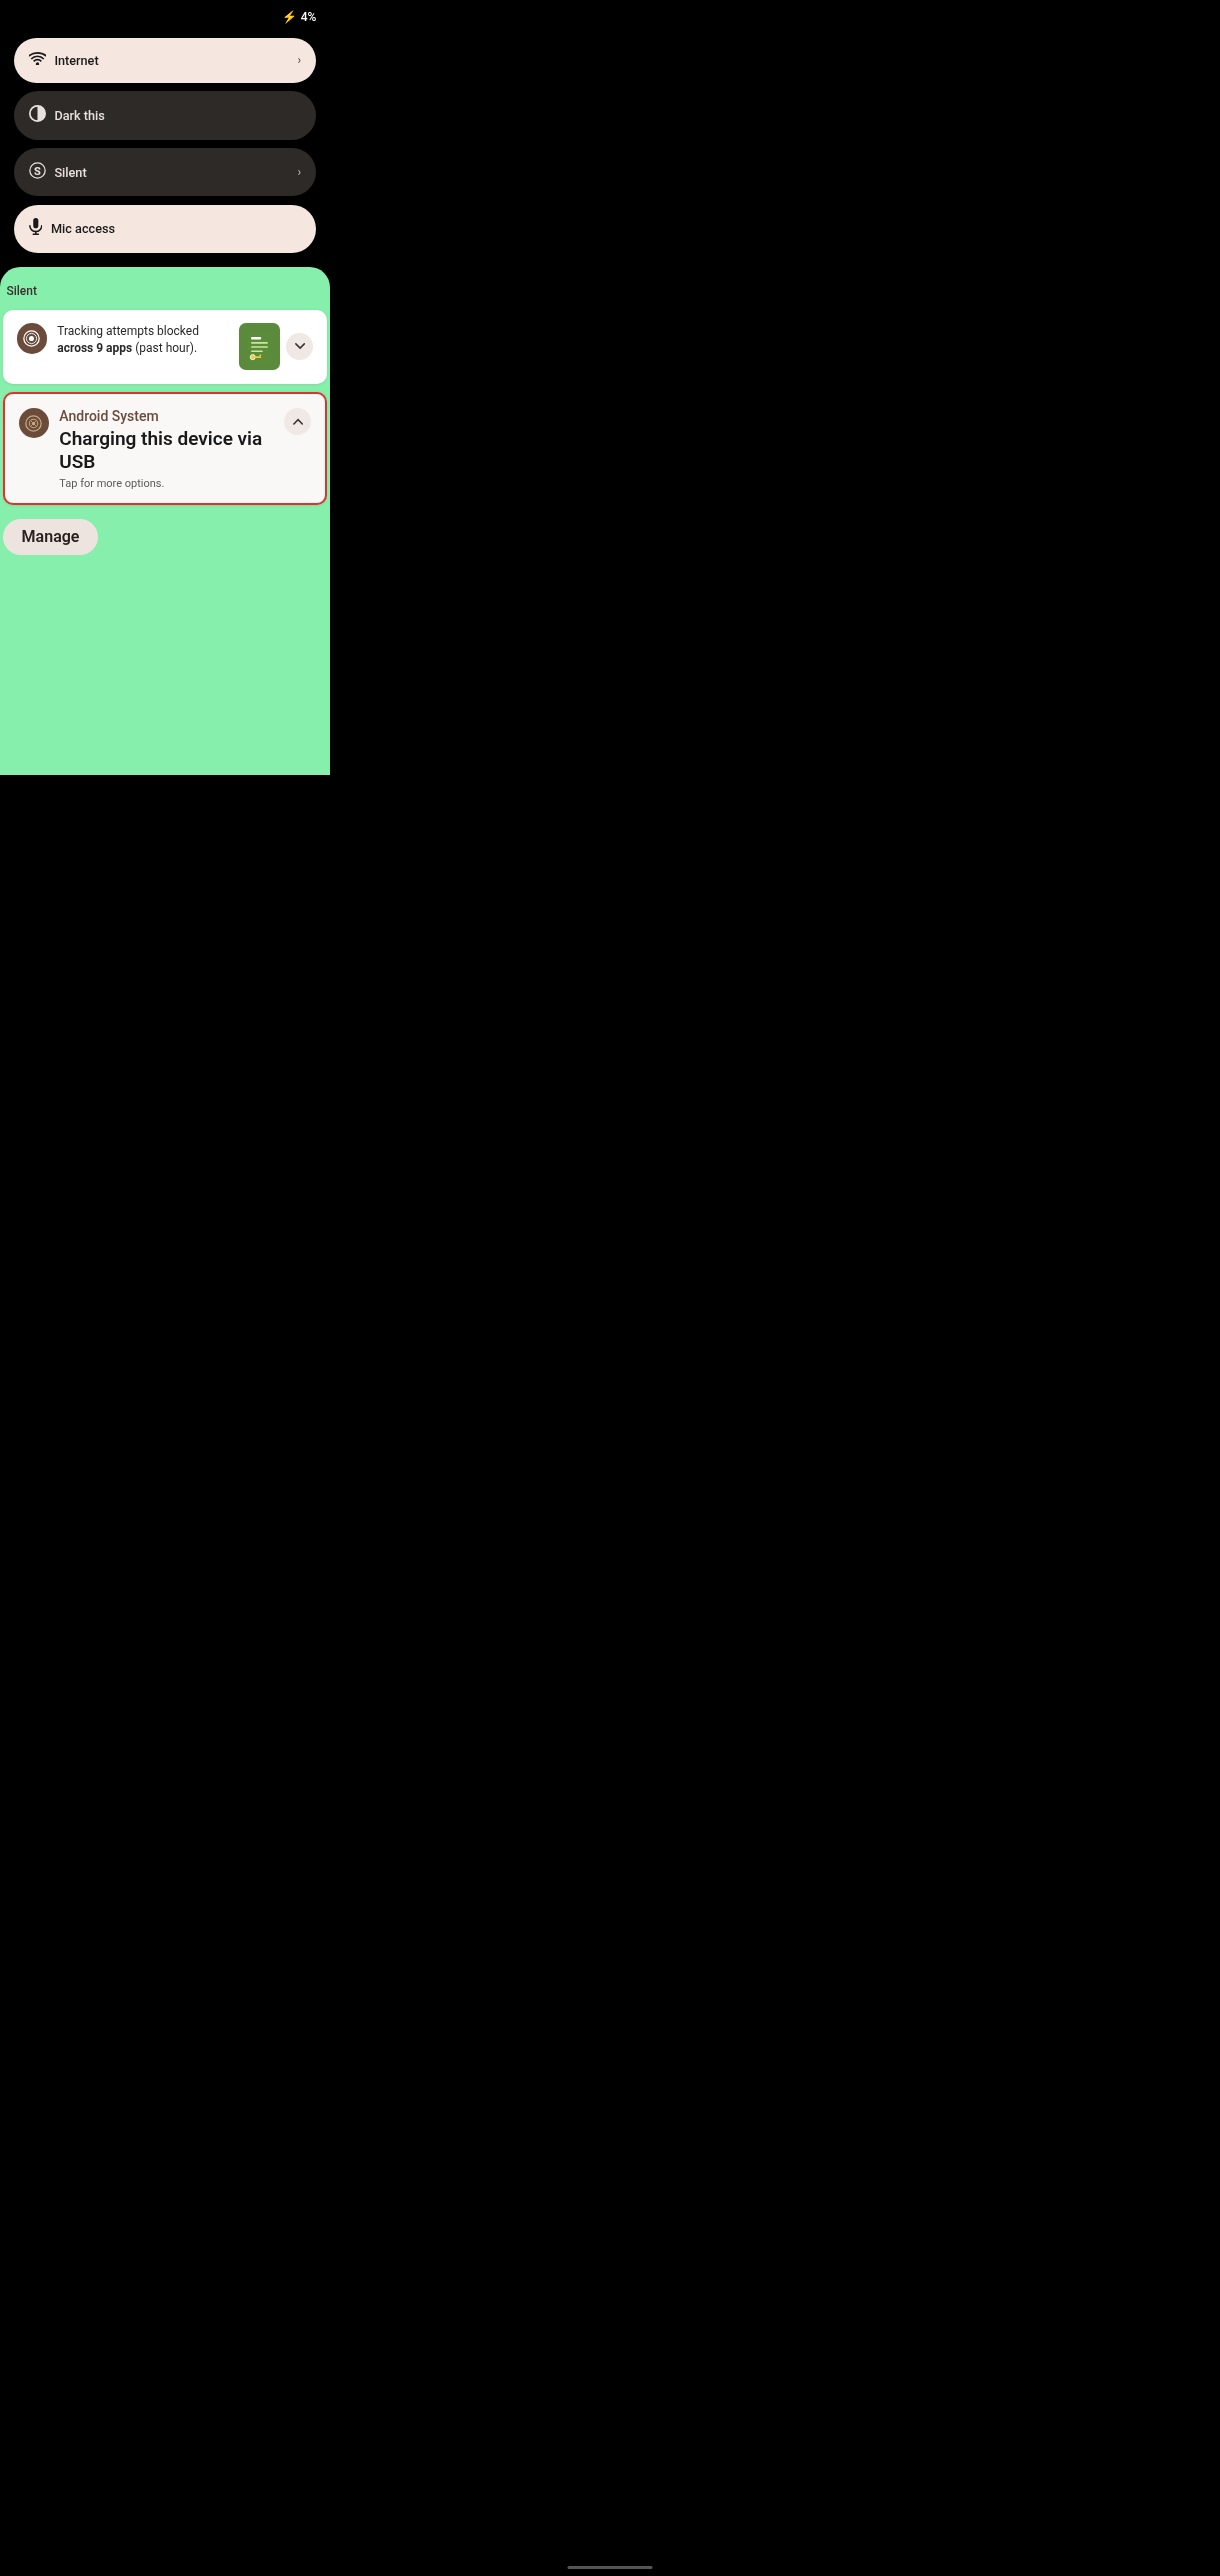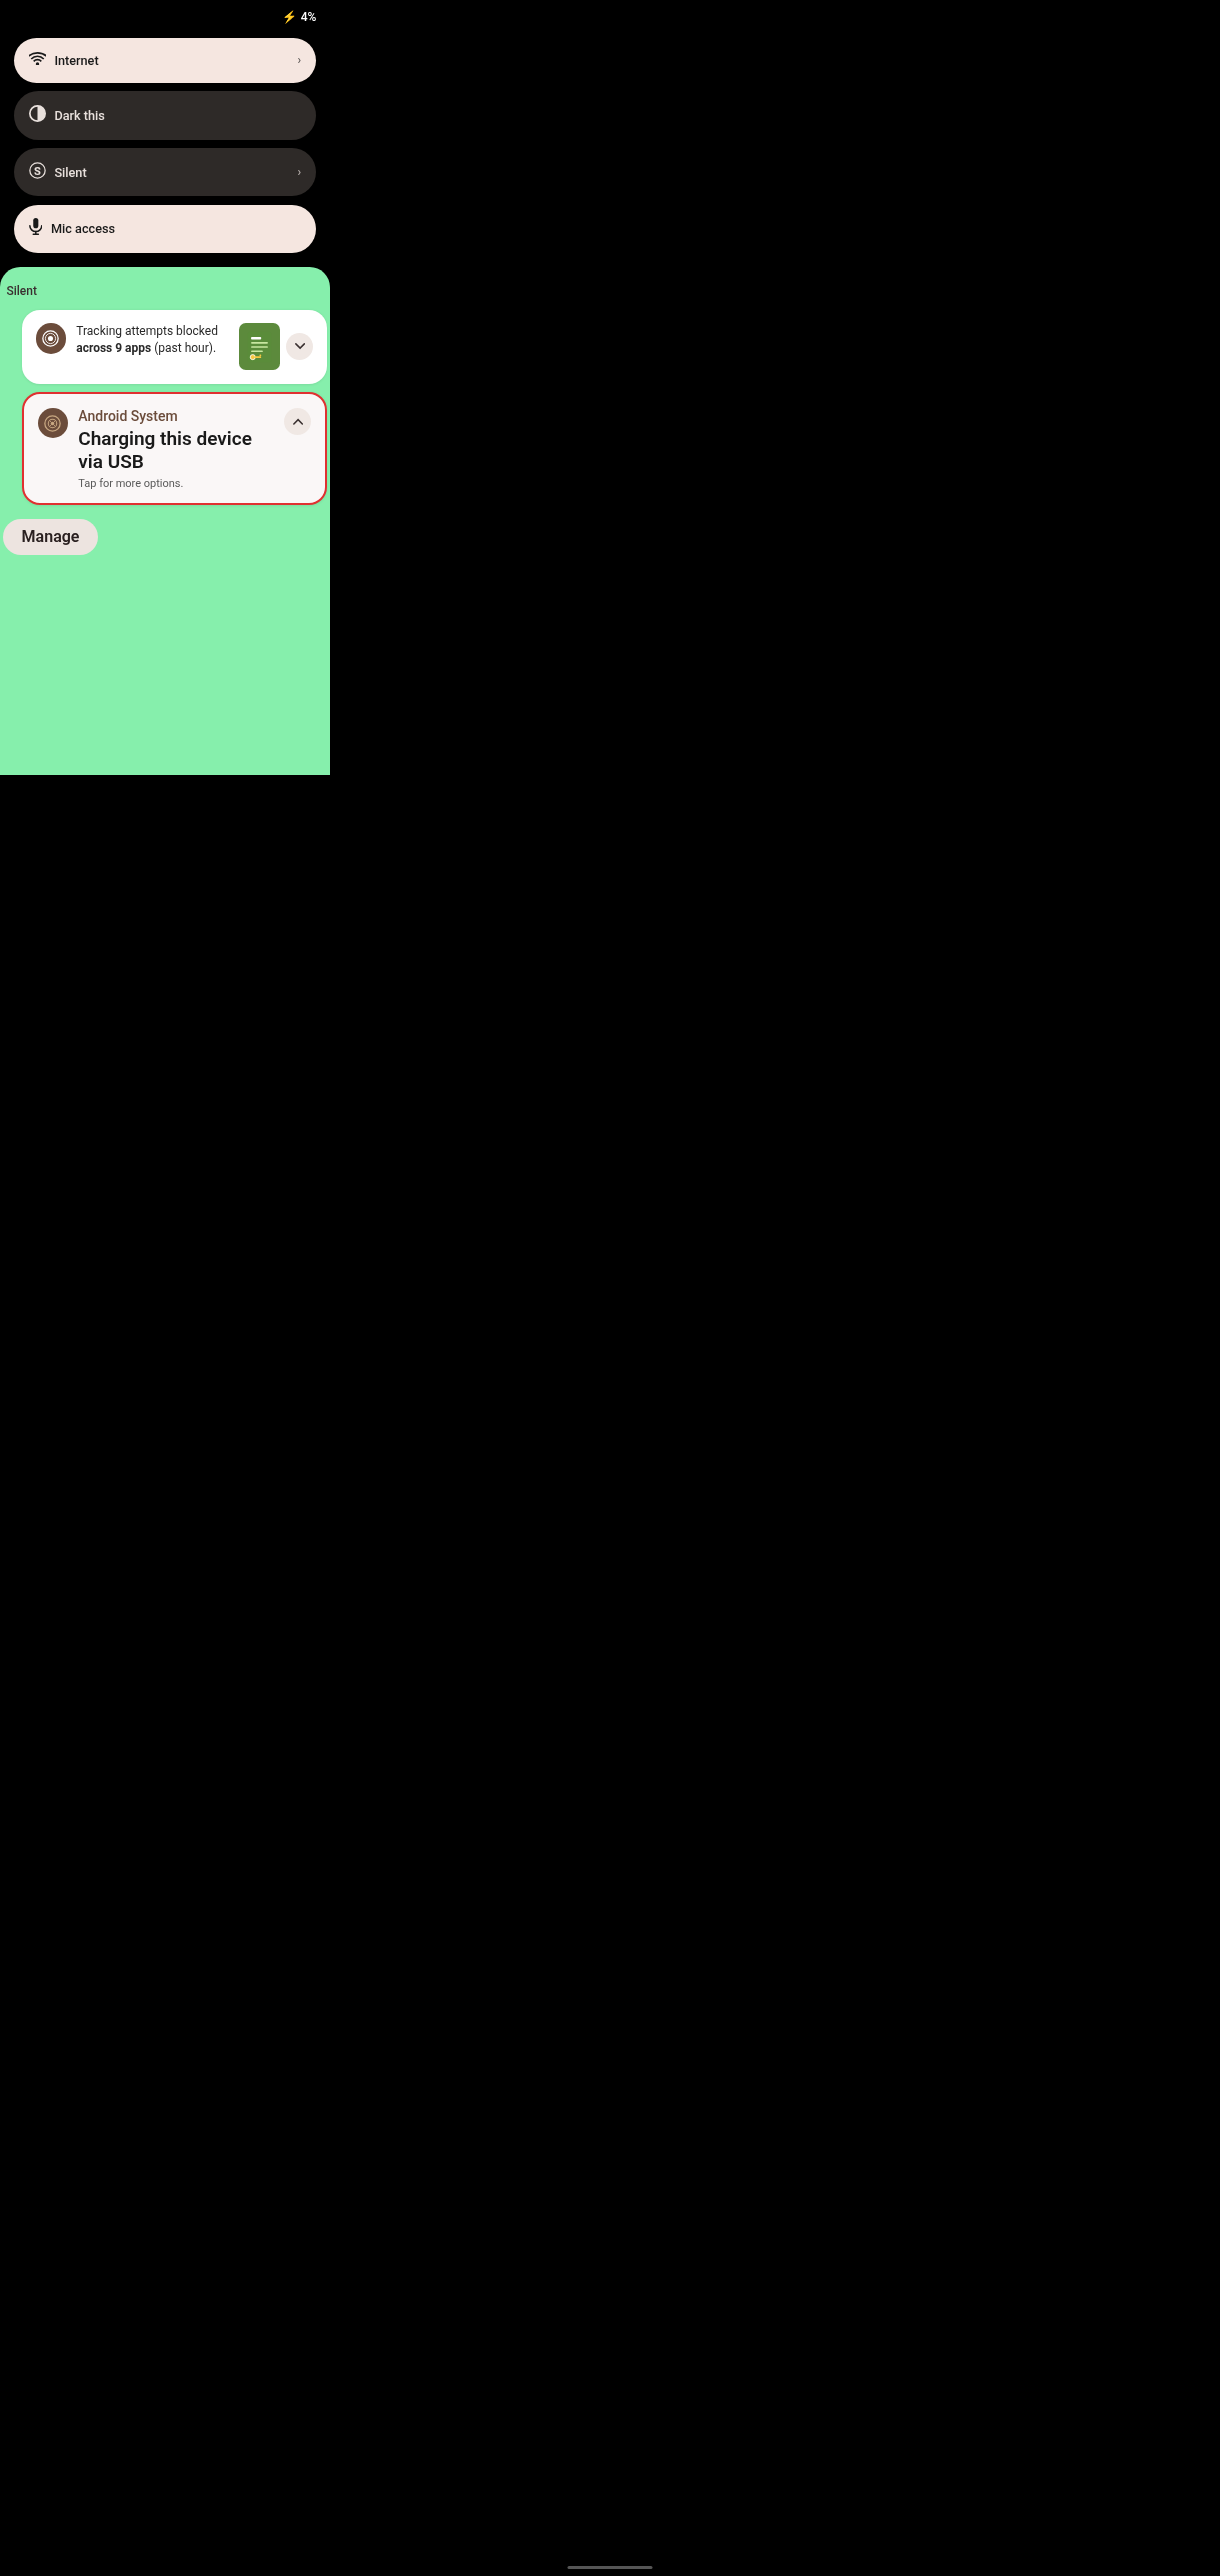--- a/index.html
+++ b/index.html
@@ -92,28 +92,27 @@
     .section-label {
       font-size: 12px;
       font-weight: 500;
       color: #3a3030;
       margin-bottom: 12px;
       padding-left: 3.4px;
     }
 
     .notification-card {
       background: #fff;
-      border-radius: 18px;
+      border-radius: 10px;
       padding: 13.6px;
       margin-bottom: 8.5px;
       display: flex;
       align-items: flex-start;
       gap: 10.2px;
       box-shadow: 0 0.8px 2.5px rgba(0,0,0,0.08);
-      margin-left: 19px;
     }
 
     .notification-card.highlighted {
       border: 2.1px solid #e03030;
       background: #faf7f7;
     }
 
     .notif-icon {
       width: 30.5px;
       height: 30.5px;

